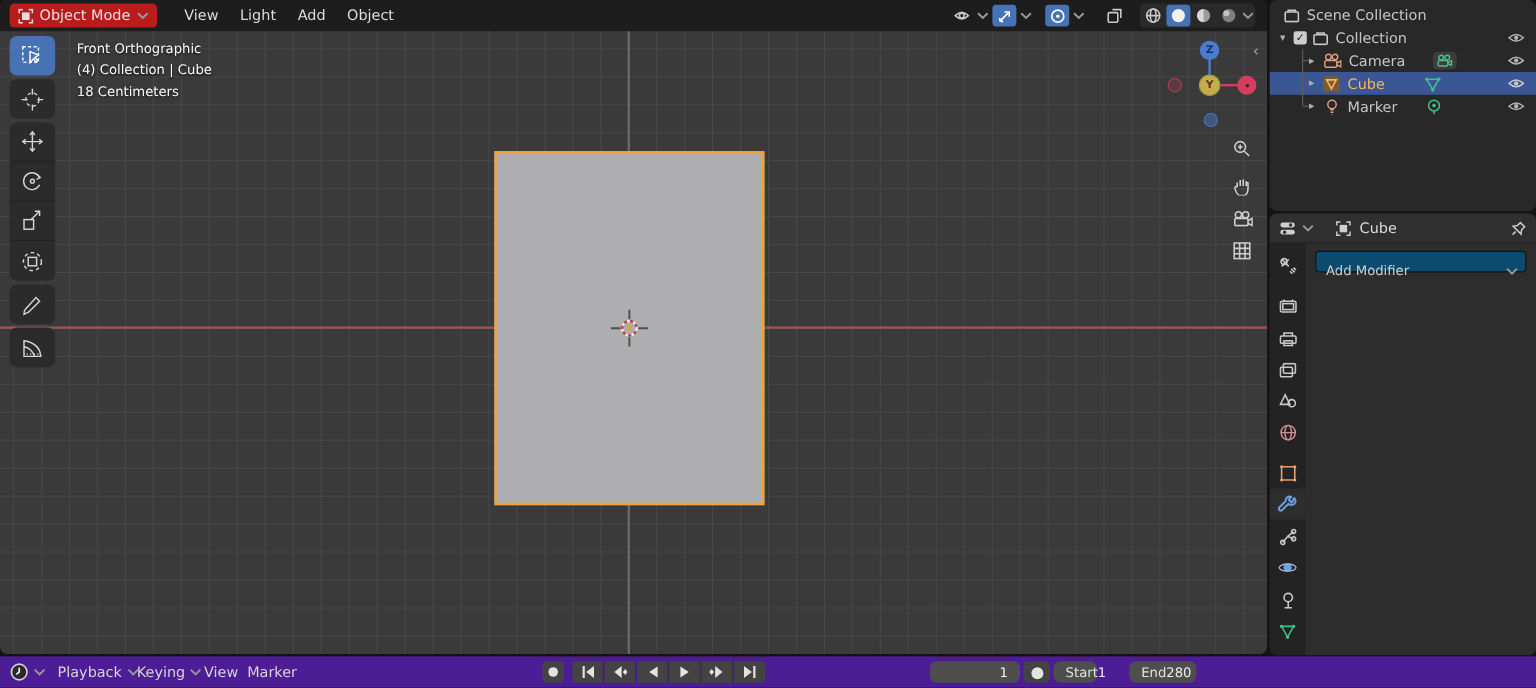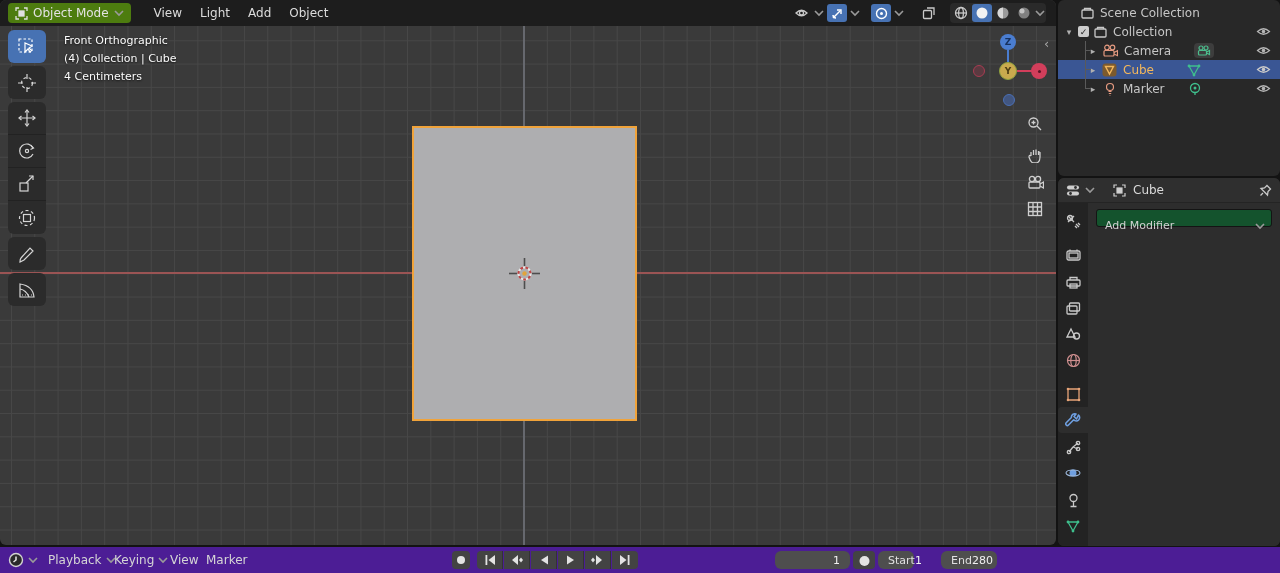--- a/index.html
+++ b/index.html
@@ -9,21 +9,21 @@
   svg { display:block; }
 
   
   #viewport { left:0; top:0; width:1056px; height:545px; border-radius:6px; overflow:hidden;
     background-color:#3a3a3a;
     background-image:linear-gradient(#474747 1px, transparent 1px),
                      linear-gradient(90deg,#474747 1px, transparent 1px);
     background-size:23.3px 23.3px; background-position:11px 17px; }
   #vp-header { left:0; top:0; width:100%; height:26px; background:#1d1d1d;
     display:flex; align-items:center; padding:0 10px 0 8px; }
-  .dd { display:flex; align-items:center; gap:5px; background:#4d7c0f; border-radius:4px;
+  .dd { display:flex; align-items:center; gap:5px; background:#b91c1c; border-radius:4px;
     padding:3px 7px; color:#e2e2e2; font-size:12px; cursor:default; }
   .menu { color:#dcdcdc; font-size:12px; padding:4px 9px; border-radius:4px; }
   .menubar { display:flex; margin-left:14px; }
   .hdr-right { margin-left:auto; display:flex; align-items:center; gap:3px; }
   .hbtn { width:20px; height:18px; display:flex; align-items:center; justify-content:center;
     border-radius:3px; }
   .hbtn.on { background:#4772b3; }
   .chev { width:10px; height:8px; }
   .chev path { stroke:#9a9a9a; stroke-width:1.6; fill:none; }
   .shade-group { display:flex; align-items:center; background:#2a2a2a; border-radius:4px;
@@ -89,21 +89,21 @@
     border-radius:6px; overflow:hidden; }
   #props-header { position:absolute; left:0; top:0; width:100%; height:25px; background:#2f2f2f;
     border-bottom:1px solid #242424; display:flex; align-items:center; padding:0 8px;
     font-size:12px; color:#dadada; }
   #props-tabs { position:absolute; left:0; top:25px; width:30px; height:343px; background:#232323; }
   .ptab { position:absolute; left:0; width:30px; height:26px; display:flex; align-items:center;
     justify-content:center; }
   .ptab.active { background:#2d2d2d; border-radius:4px 0 0 4px; }
   #props-main { position:absolute; left:30px; top:25px; right:0; bottom:0; background:#2d2d2d; }
   #add-modifier { position:absolute; left:8px; top:6px; width:176px; height:18px;
-    background:#14532d; border:1px solid #141414; border-radius:3px; display:flex;
+    background:#0c4a6e; border:1px solid #141414; border-radius:3px; display:flex;
     align-items:center; padding:15px 6px 0 8px; font-size:11px; color:#d2d2d2; }
   #add-modifier .chev { margin-left:auto; }
 
   
   #timeline { left:0; top:547px; width:1280px; height:26px; background:#4c1d95;
     display:block; }
   .tl-item { position:absolute; top:0; height:26px; display:flex; align-items:center;
     gap:4px; color:#d5d5d5; font-size:12px; }
   .trans { position:absolute; top:4px; height:18px; background:#434343; display:flex;
     align-items:center; justify-content:center; }
@@ -273,21 +273,21 @@
       <svg width="20" height="20">
         <path d="M3 17 L3 4 Q16 6 17 17 Z"></path>
           <path d="M3 9 Q9 10 12 17"></path>
           <path d="M5 15h1M8 15h1M11 15h1M14 15h1"></path>
       </svg>
     </div>
   </div>
 
   <div class="abs ovl" style="top:34px">Front Orthographic</div>
   <div class="abs ovl" style="top:52px">(4) Collection | Cube</div>
-  <div class="abs ovl" style="top:70px">4 Centimeters</div>
+  <div class="abs ovl" style="top:70px">18 Centimeters</div>
 
   <div id="giz-stem-z" class="abs"></div>
   <div id="giz-stem-x" class="abs"></div>
   <div id="giz-z" class="abs ball">
       <span>Z</span>
     </div>
   <div id="giz-y" class="abs ball">
       <span>Y</span>
     </div>
   <div id="giz-x" class="abs ball">
@@ -319,21 +319,21 @@
   <div class="abs navbtn" style="top:199px">
     <svg width="16" height="16" class="ic-gray">
       <rect x="1.5" y="1.5" width="13" height="13"></rect>
         <path d="M1.5 6h13M1.5 10.5h13M6 1.5v13M10.5 1.5v13"></path>
     </svg>
   </div>
   <div id="vp-collapse" class="abs">‹</div>
 </div>
 
 <div id="outliner" class="abs">
-  <div class="orow" style="padding-left:23px">
+  <div class="orow" style="padding-left:12px">
     <svg width="13" height="12" class="ic-gray">
       <rect x="1" y="3" width="11" height="8" rx="1"></rect>
         <path d="M3.5 3 V1.5 h6 V3"></path>
     </svg>
     <span class="olabel">Scene Collection</span>
   </div>
   <div class="orow" style="padding-left:6px">
     <span class="tri">▾</span>
     <span class="cb">✓</span>
     <svg width="13" height="12" class="ic-gray">

